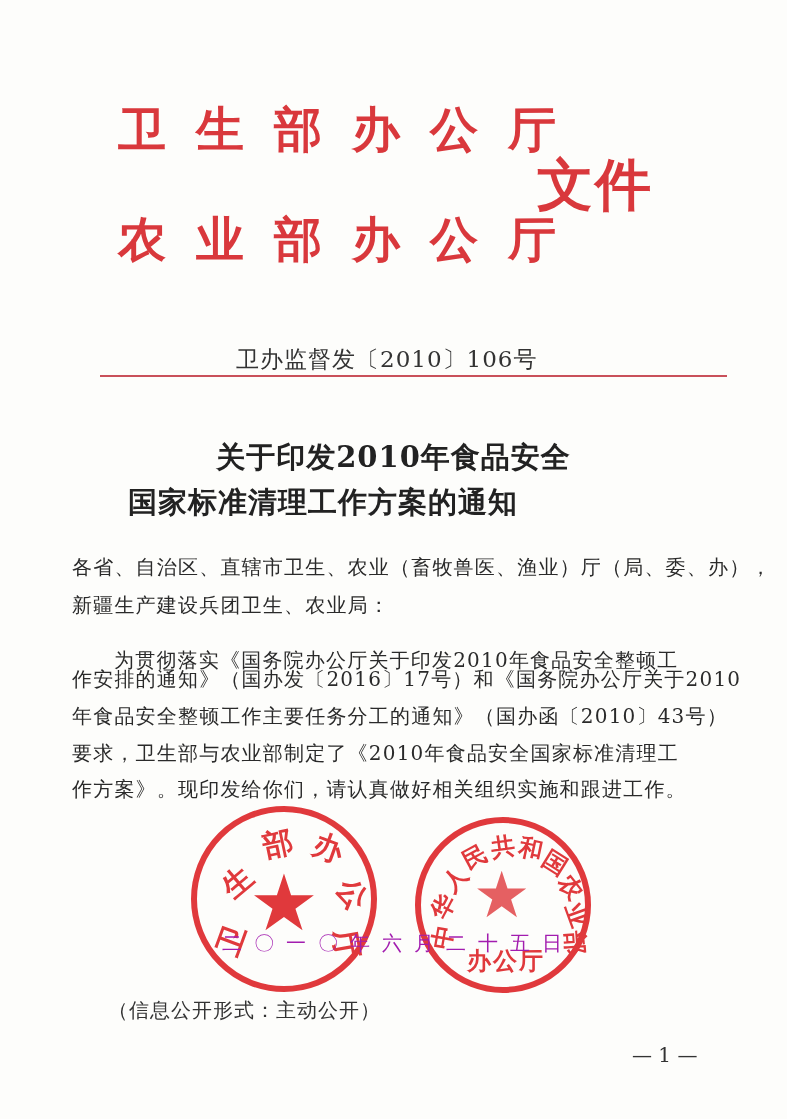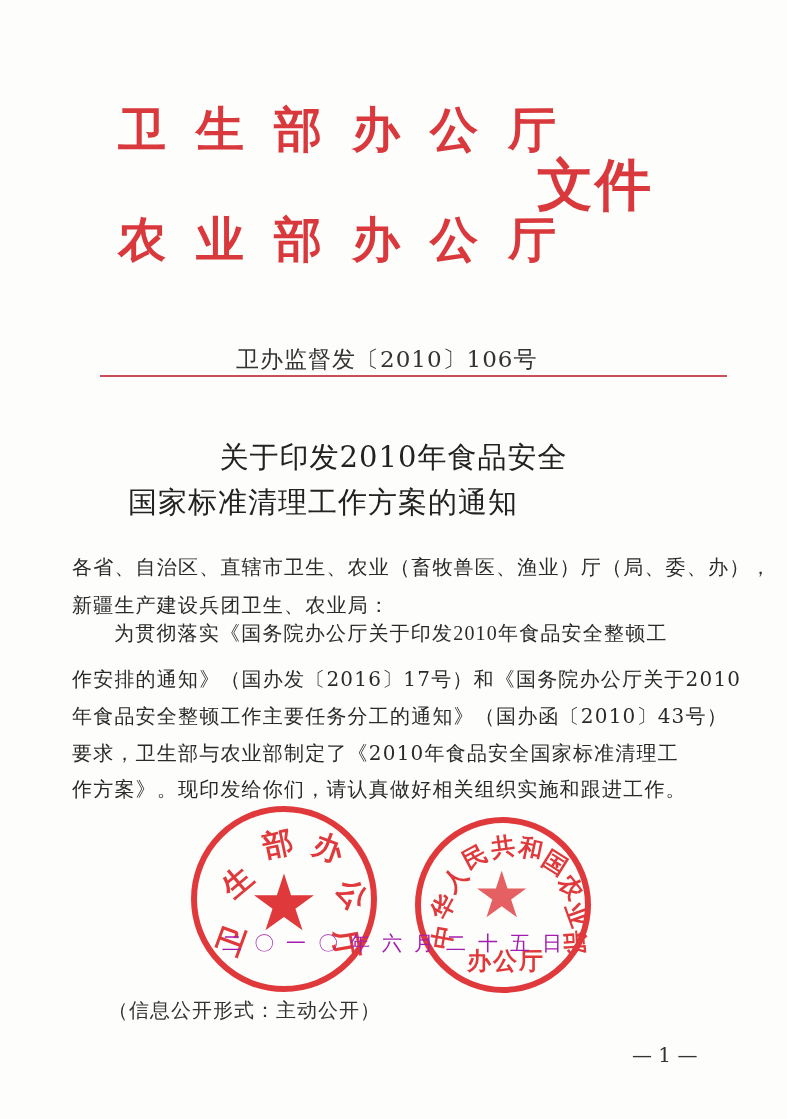--- a/index.html
+++ b/index.html
@@ -12,21 +12,21 @@
     font-family: "DejaVu Serif", serif; font-weight: bold; color: #d9383c;
     font-size: 48px; letter-spacing: 30px; white-space: nowrap;
   }
   .header-doc {
     font-family: "DejaVu Serif", serif; font-weight: bold; color: #d9383c;
     font-size: 56px; letter-spacing: 2px; white-space: nowrap;
   }
   .docnum { font-size: 23px; color: #333; letter-spacing: 1px; white-space: nowrap; }
   .red-rule { height: 2px; background: #c9505a; }
   .title {
-    font-size: 29px; font-weight: normal; color: #222; text-align: center;
+    font-size: 29px; font-weight: bold; color: #222; text-align: center;
     white-space: nowrap; letter-spacing: 1px;
   }
   .body-line { font-size: 20px; color: #2a2a2a; white-space: nowrap; letter-spacing: 1.2px; }
   .seal { border: 6px solid #e0393c; border-radius: 50%; box-sizing: border-box; }
   .seal-text { color: #e0393c; font-weight: bold; font-size: 30px; position: absolute; }
   .seal-text-sm { color: #e0393c; font-weight: bold; font-size: 24px; position: absolute; }
   .star { color: #e0393c; position: absolute; font-size: 78px; line-height: 1; }
   .date { font-size: 20px; color: #a21caf; letter-spacing: 12px; white-space: nowrap; }
   .footer { font-size: 20px; color: #333; white-space: nowrap; letter-spacing: 1px; }
   .pageno { font-size: 20px; color: #333; white-space: nowrap; }
@@ -39,21 +39,21 @@
 <div class="abs header-doc" style="left:537px; top:148px;text-align:center;">文件</div>
 
 <div class="abs docnum" style="left:236px; top:344px;">卫办监督发〔2010〕106号</div>
 <div class="abs red-rule" style="left:100px; top:375px; width:627px;"></div>
 
 <div class="abs title" style="left:0; width:787px; top:438px;">关于印发2010年食品安全</div>
 <div class="abs title" style="left:0; width:646px; top:483px;">国家标准清理工作方案的通知</div>
 
 <div class="abs body-line" style="left:72px; top:554px;">各省、自治区、直辖市卫生、农业（畜牧兽医、渔业）厅（局、委、办），</div>
 <div class="abs body-line" style="left:72px; top:592px;">新疆生产建设兵团卫生、农业局：</div>
-<div class="abs body-line" style="left:114px; top:620px;font-family:Liberation Serif, serif;">为贯彻落实《国务院办公厅关于印发2010年食品安全整顿工</div>
+<div class="abs body-line" style="left:114px; top:647px;">为贯彻落实《国务院办公厅关于印发2010年食品安全整顿工</div>
 <div class="abs body-line" style="left:72px; top:666px;">作安排的通知》（国办发〔2016〕17号）和《国务院办公厅关于2010</div>
 <div class="abs body-line" style="left:72px; top:703px;">年食品安全整顿工作主要任务分工的通知》（国办函〔2010〕43号）</div>
 <div class="abs body-line" style="left:72px; top:740px;">要求，卫生部与农业部制定了《2010年食品安全国家标准清理工</div>
 <div class="abs body-line" style="left:72px; top:776px;">作方案》。现印发给你们，请认真做好相关组织实施和跟进工作。</div>
 
 <div class="abs seal" style="left:191px; top:806px; width:186px; height:186px;">
   <span class="seal-text" style="left:20px; top:108px; transform:rotate(-70deg);">卫</span>
   <span class="seal-text" style="left:26px; top:50px; transform:rotate(-40deg);">生</span>
   <span class="seal-text" style="left:66px; top:12px; transform:rotate(-12deg);">部</span>
   <span class="seal-text" style="left:116px; top:16px; transform:rotate(20deg);">办</span>

